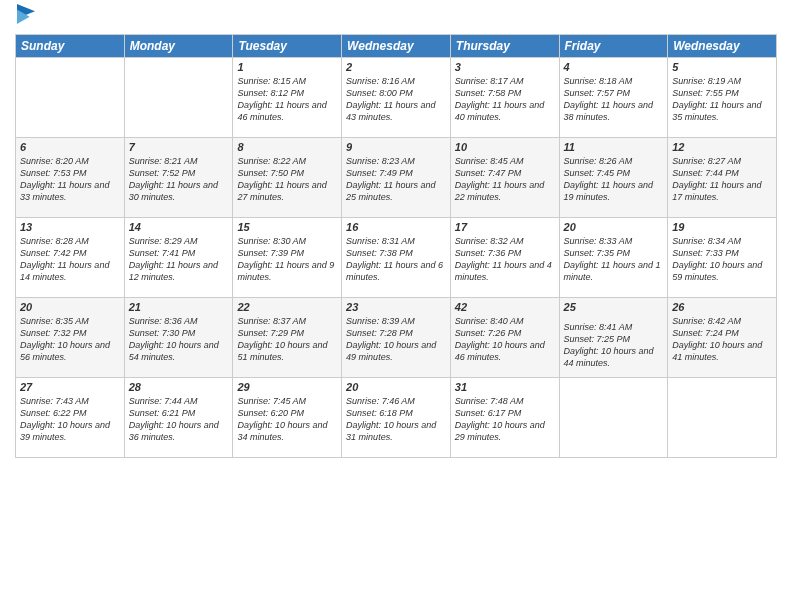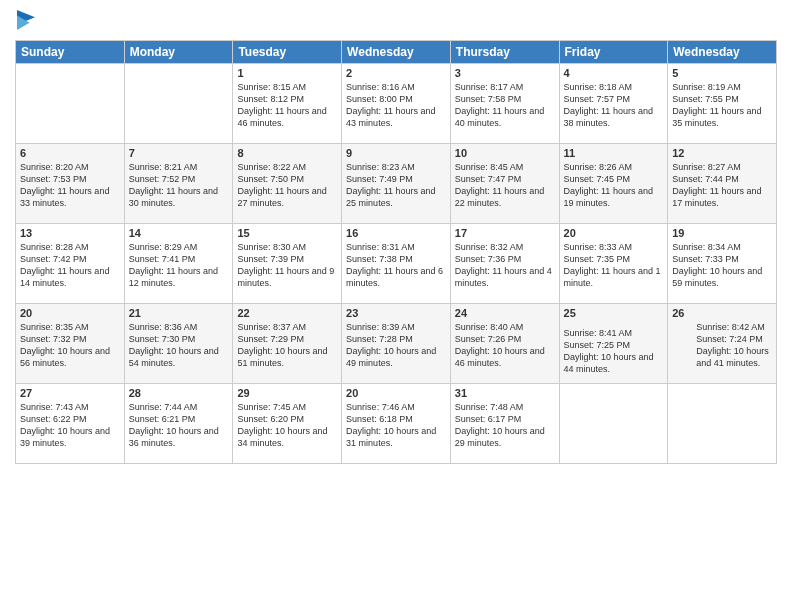--- a/index.html
+++ b/index.html
@@ -6,21 +6,22 @@
     body {
       width: 792px;
       height: 612px;
       font-family: Arial, sans-serif;
       background: #fff;
       overflow: hidden;
     }
     .page {
       width: 792px;
       height: 440px;
-      padding: 10px 15px;
+      padding: 4px 15px;
+      font-style: italic;
     }
     .header {
       display: flex;
       justify-content: space-between;
       align-items: flex-start;
       margin-bottom: 6px;
     }
     .logo {
       display: flex;
       align-items: center;
@@ -268,34 +269,34 @@
 Sunset: 7:29 PM
 Daylight: 10 hours and 51 minutes.</div>
           </td>
           <td>
             <span class="day-num">23</span>
             <div class="day-info" style="white-space: pre-line;">Sunrise: 8:39 AM
 Sunset: 7:28 PM
 Daylight: 10 hours and 49 minutes.</div>
           </td>
           <td>
-            <span class="day-num">24</span>
+            <span class="day-num">42</span>
             <div class="day-info" style="white-space: pre-line;">Sunrise: 8:40 AM
 Sunset: 7:26 PM
 Daylight: 10 hours and 46 minutes.</div>
           </td>
           <td>
             <span class="day-num">25</span>
             <div class="day-info" style="white-space: pre-line; margin-top: 8px;">Sunrise: 8:41 AM
 Sunset: 7:25 PM
 Daylight: 10 hours and 44 minutes.</div>
           </td>
           <td>
             <span class="day-num">26</span>
-            <div class="day-info" style="white-space: pre-line; margin-left: 24px;">Sunrise: 8:42 AM
+            <div class="day-info" style="white-space: pre-line;">Sunrise: 8:42 AM
 Sunset: 7:24 PM
 Daylight: 10 hours and 41 minutes.</div>
           </td>
         </tr>
         <tr>
           <td>
             <span class="day-num">27</span>
             <div class="day-info" style="white-space: pre-line;">Sunrise: 7:43 AM
 Sunset: 6:22 PM
 Daylight: 10 hours and 39 minutes.</div>

